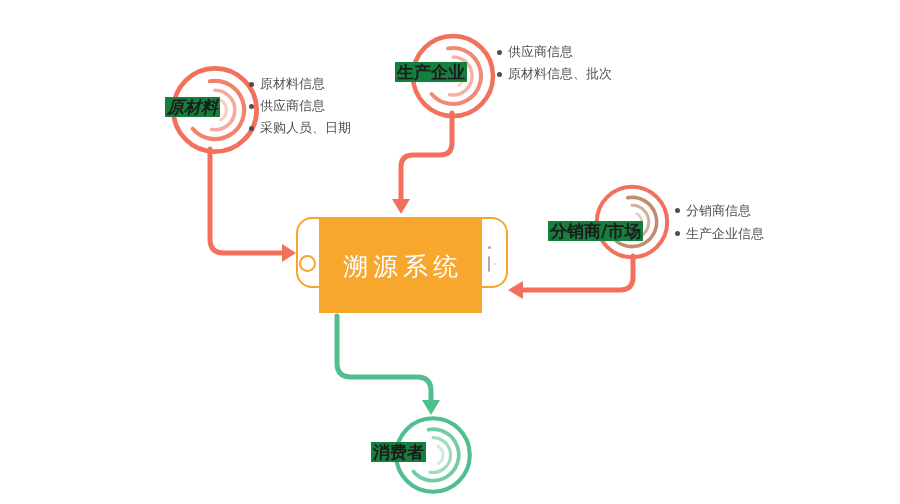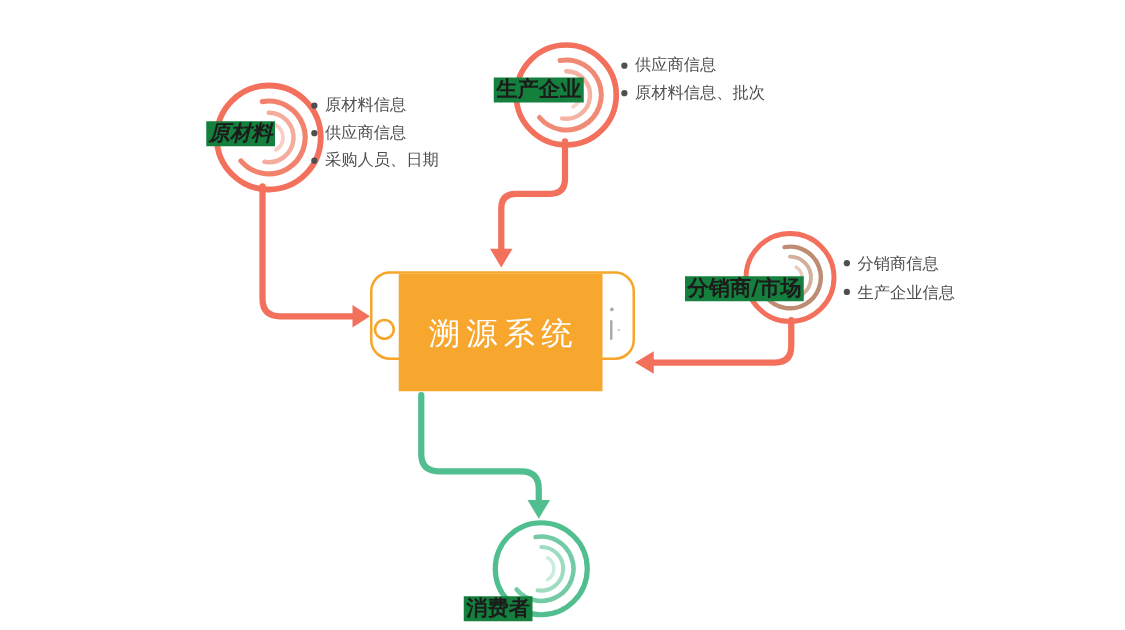--- a/index.html
+++ b/index.html
@@ -81,21 +81,21 @@
   #node-producer li    { height: 22px; }
 
   #node-distributor       { left: 588px; top: 178px; width: 88px; height: 88px; }
   #node-distributor .icon { width: 88px; height: 88px; }
   #node-distributor .node-label { left: -40px; top: 43px; }
   #node-distributor ul    { left: 87px; top: 21px; }
   #node-distributor li    { height: 23px; }
 
   #node-consumer       { left: 387px; top: 409px; width: 92px; height: 92px; }
   #node-consumer .icon { width: 92px; height: 92px; }
-  #node-consumer .node-label { left: -16px; top: 33px; margin-top: 35px; }
+  #node-consumer .node-label { left: -16px; top: 33px; }
   #node-consumer ul    { left: 83px; top: 17px; }
   #node-consumer li    { height: 24px; }
 
   
   .arc1 { stroke: var(--c1); stroke-width: 4.5; }
   .arc2 { stroke: var(--c2); stroke-width: 4; }
   .arc3 { stroke: var(--c3); stroke-width: 3.5; }
   .arc4 { stroke: var(--c4); stroke-width: 3; }
   .arc1, .arc2, .arc3, .arc4 { fill: none; stroke-linecap: round; }
 </style>

